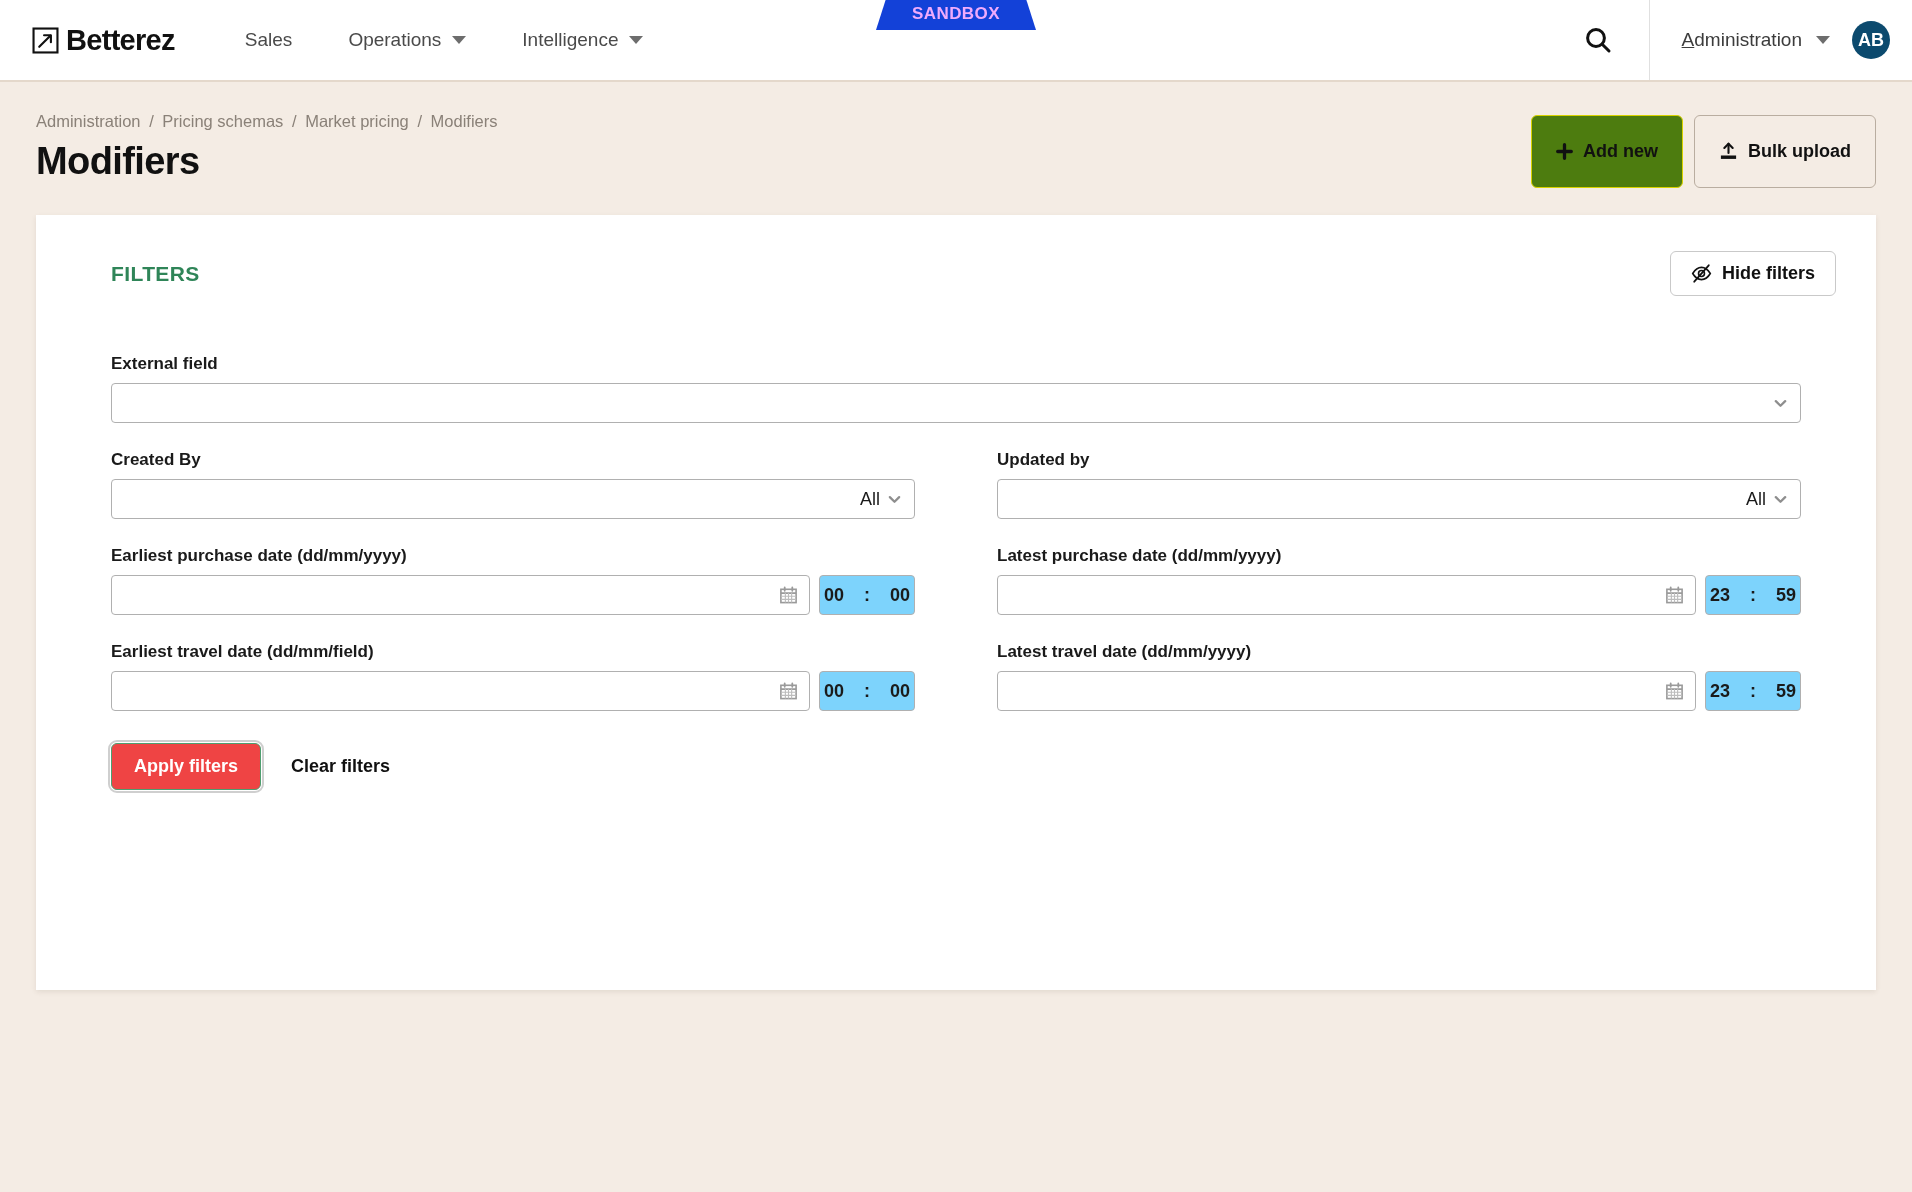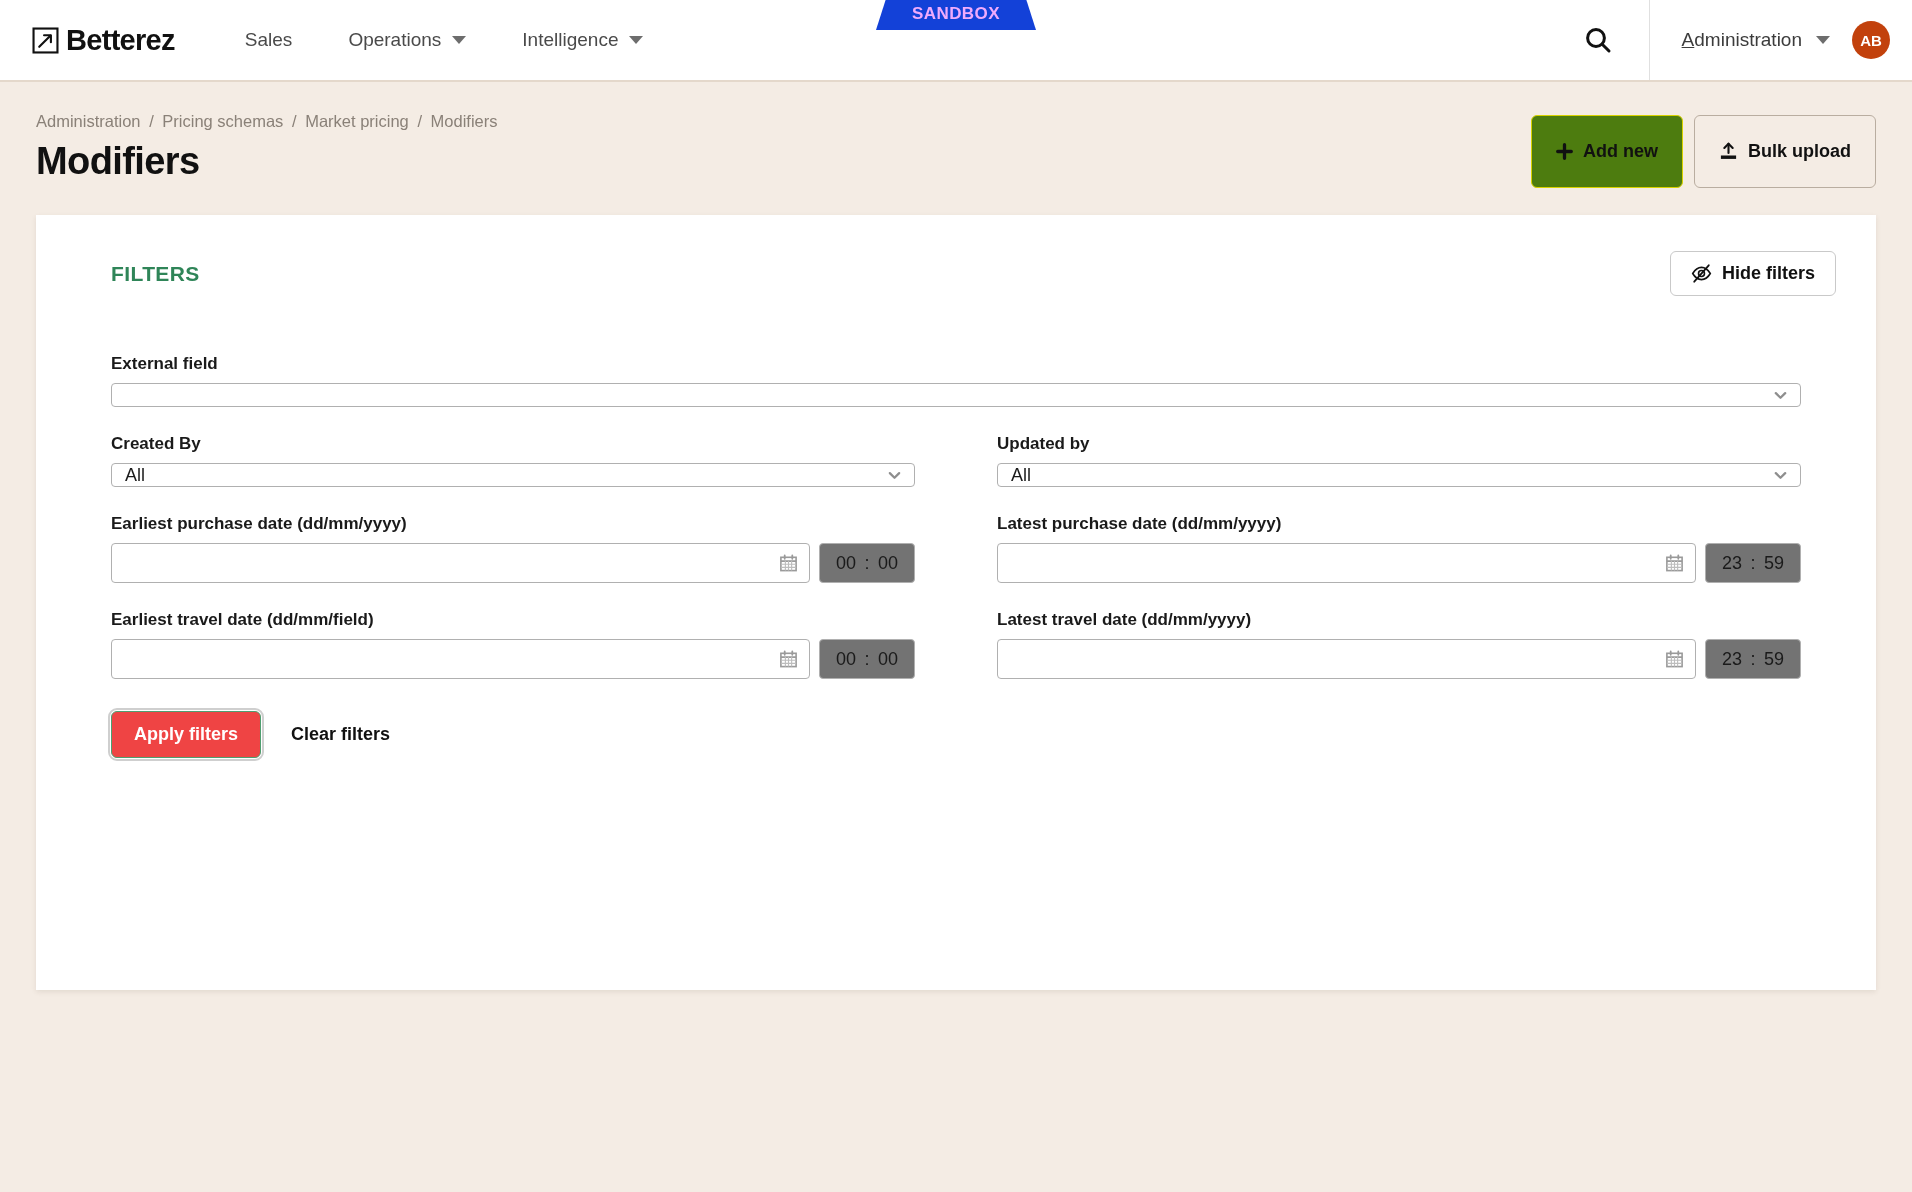--- a/index.html
+++ b/index.html
@@ -56,23 +56,23 @@
     padding: 0 36px; border-right: 1px solid #e0e0e0; cursor: pointer;
   }
   .admin-cell {
     display: flex; align-items: center; gap: 14px;
     padding: 0 22px 0 32px; cursor: pointer;
   }
   .admin-label { font-size: 19px; color: #3c3c3c; }
   .admin-label u { text-decoration: underline; }
   .avatar {
     width: 38px; height: 38px; border-radius: 50%;
-    background: #c2410c; color: #fff;
+    background: #0c4a6e; color: #fff;
     display: flex; align-items: center; justify-content: center;
-    font-size: 15px; font-weight: bold; margin-right: 22px;
+    font-size: 18px; font-weight: bold; margin-right: 22px;
   }
 
   
   .page-head {
     padding: 25px 36px 0 36px;
     display: flex; align-items: center; justify-content: space-between;
   }
   .breadcrumb { font-size: 16.5px; color: #8a8178; line-height: 1.1; }
   .breadcrumb span { cursor: pointer; }
   .breadcrumb .sep { margin: 0 4px; cursor: default; }
@@ -118,24 +118,24 @@
     font-size: 17px; font-weight: bold; color: #1a1a1a;
     margin-bottom: 9px; display: block;
   }
   .row {
     display: flex; gap: 82px; margin-bottom: 27px;
   }
   .col { flex: 1 1 0; min-width: 0; }
   .field-block { margin-bottom: 27px; }
 
   .select-box {
-    position: relative; height: 24px;
+    position: relative; height: 40px;
     border: 1px solid #b0b0b0; border-radius: 4px; background: #fff;
     display: flex; align-items: center; padding: 0 34px 0 13px;
-    font-size: 18px; color: #1a1a1a; cursor: pointer;
+    font-size: 18px; color: #1a1a1a; cursor: pointer; justify-content: flex-end;
   }
   .select-box .chev {
     position: absolute; right: 12px; top: 50%;
     transform: translateY(-50%);
     width: 15px; height: 15px;
   }
   .chev-path { stroke: #8e8e8e; stroke-width: 2.4; fill: none;
                stroke-linecap: round; stroke-linejoin: round; }
 
   .datetime-row { display: flex; gap: 9px; }
@@ -144,23 +144,23 @@
     border: 1px solid #b0b0b0; border-radius: 4px; background: #fff;
     display: flex; align-items: center; padding: 0 40px 0 13px;
     font-size: 18px; cursor: text;
   }
   .cal-icon {
     position: absolute; right: 11px; top: 50%; transform: translateY(-50%);
     width: 19px; height: 19px;
   }
   .time-box {
     width: 96px; height: 40px; flex: 0 0 96px;
-    border: 1px solid #b0b0b0; border-radius: 4px; background: #737373;
-    display: flex; align-items: center; justify-content: center;
-    font-size: 18px; color: #1a1a1a; cursor: text;
+    border: 1px solid #b0b0b0; border-radius: 4px; background: #7dd3fc;
+    display: flex; align-items: center; justify-content: space-between;
+    font-size: 18px; color: #1a1a1a; cursor: text; font-weight: bold;
   }
   .time-box .hh, .time-box .mm { width: 28px; text-align: center; }
   .time-box .colon { width: 14px; text-align: center; }
 
   .actions { display: flex; align-items: center; gap: 24px; margin-top: 32px; }
   .btn-apply {
     background: #ef4444; color: #fff; border: 1px solid #4f9e70;
     padding: 12px 22px; font-size: 18px;
     outline: 2px solid #cfcfcf; outline-offset: 1px;
   }

